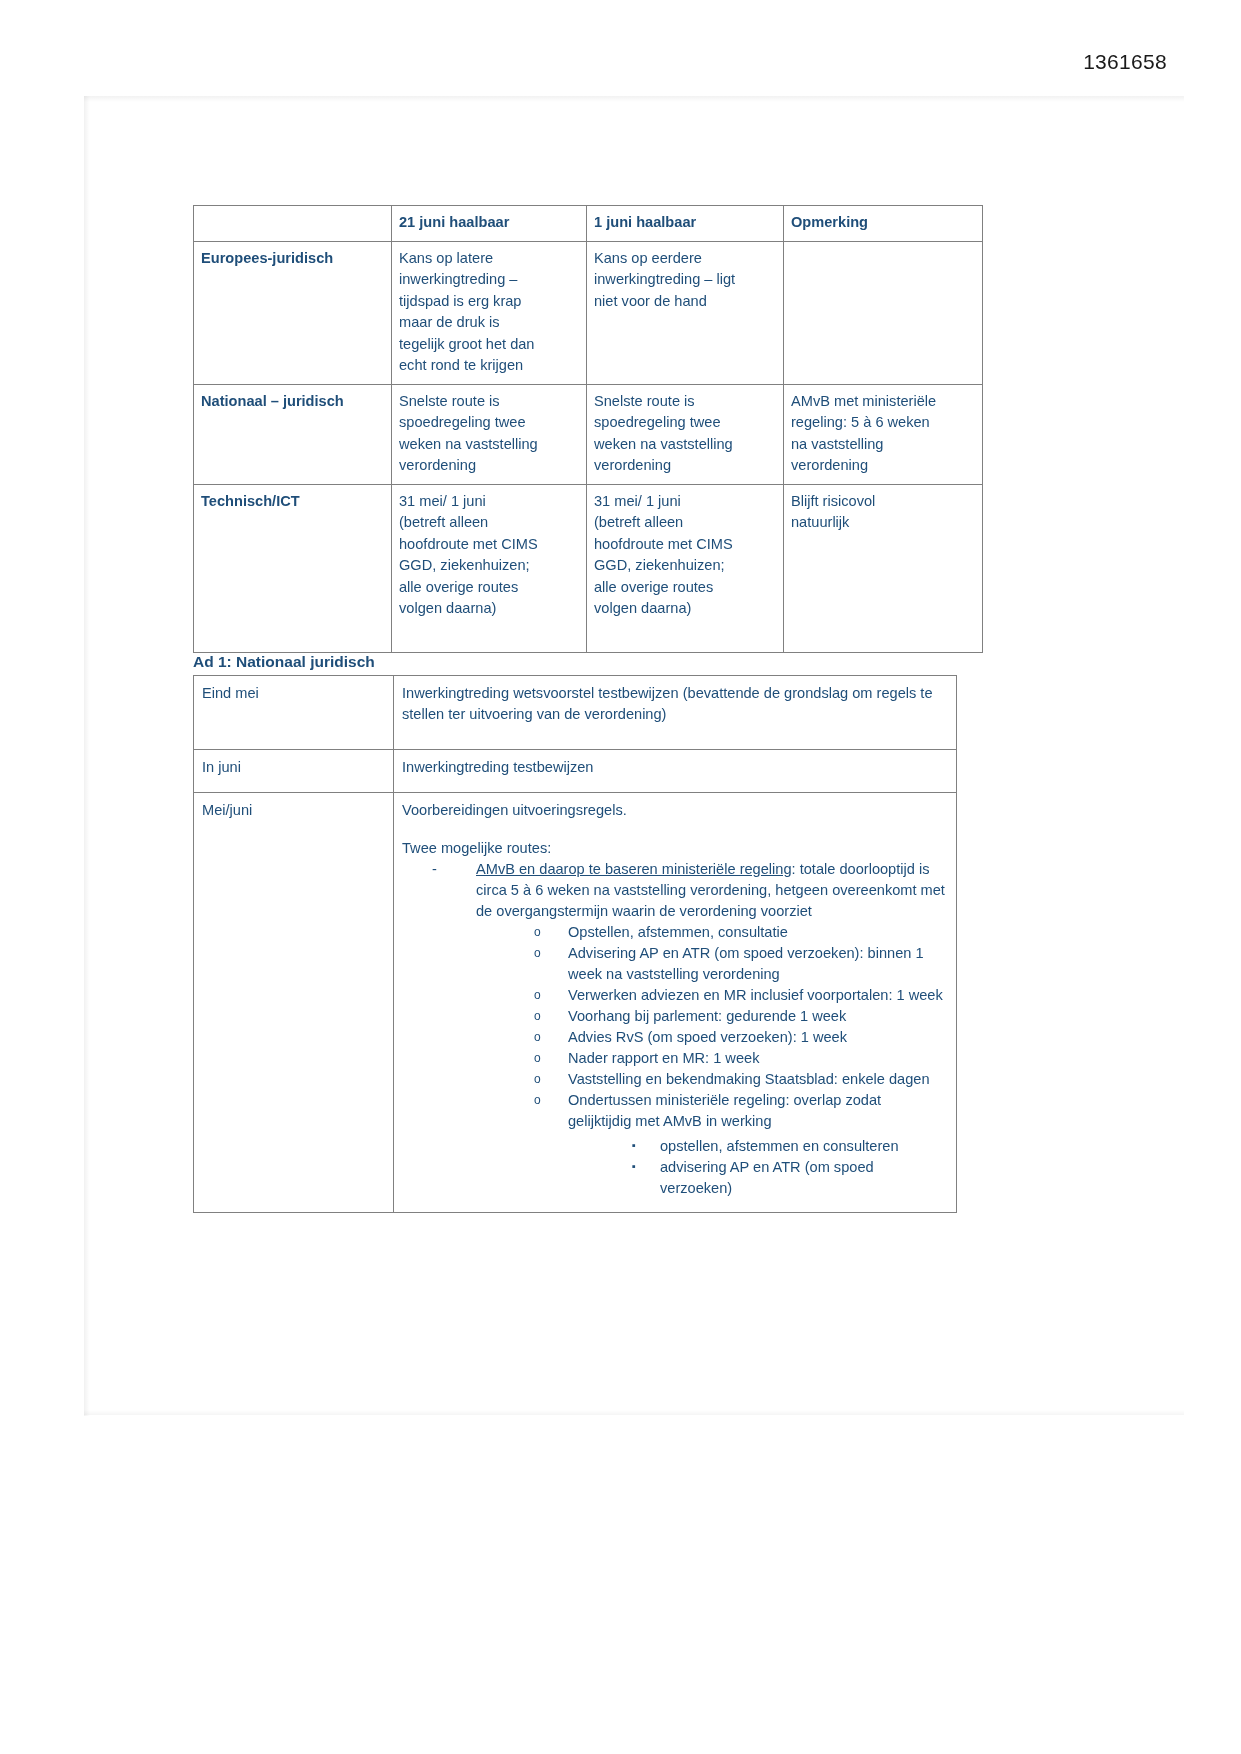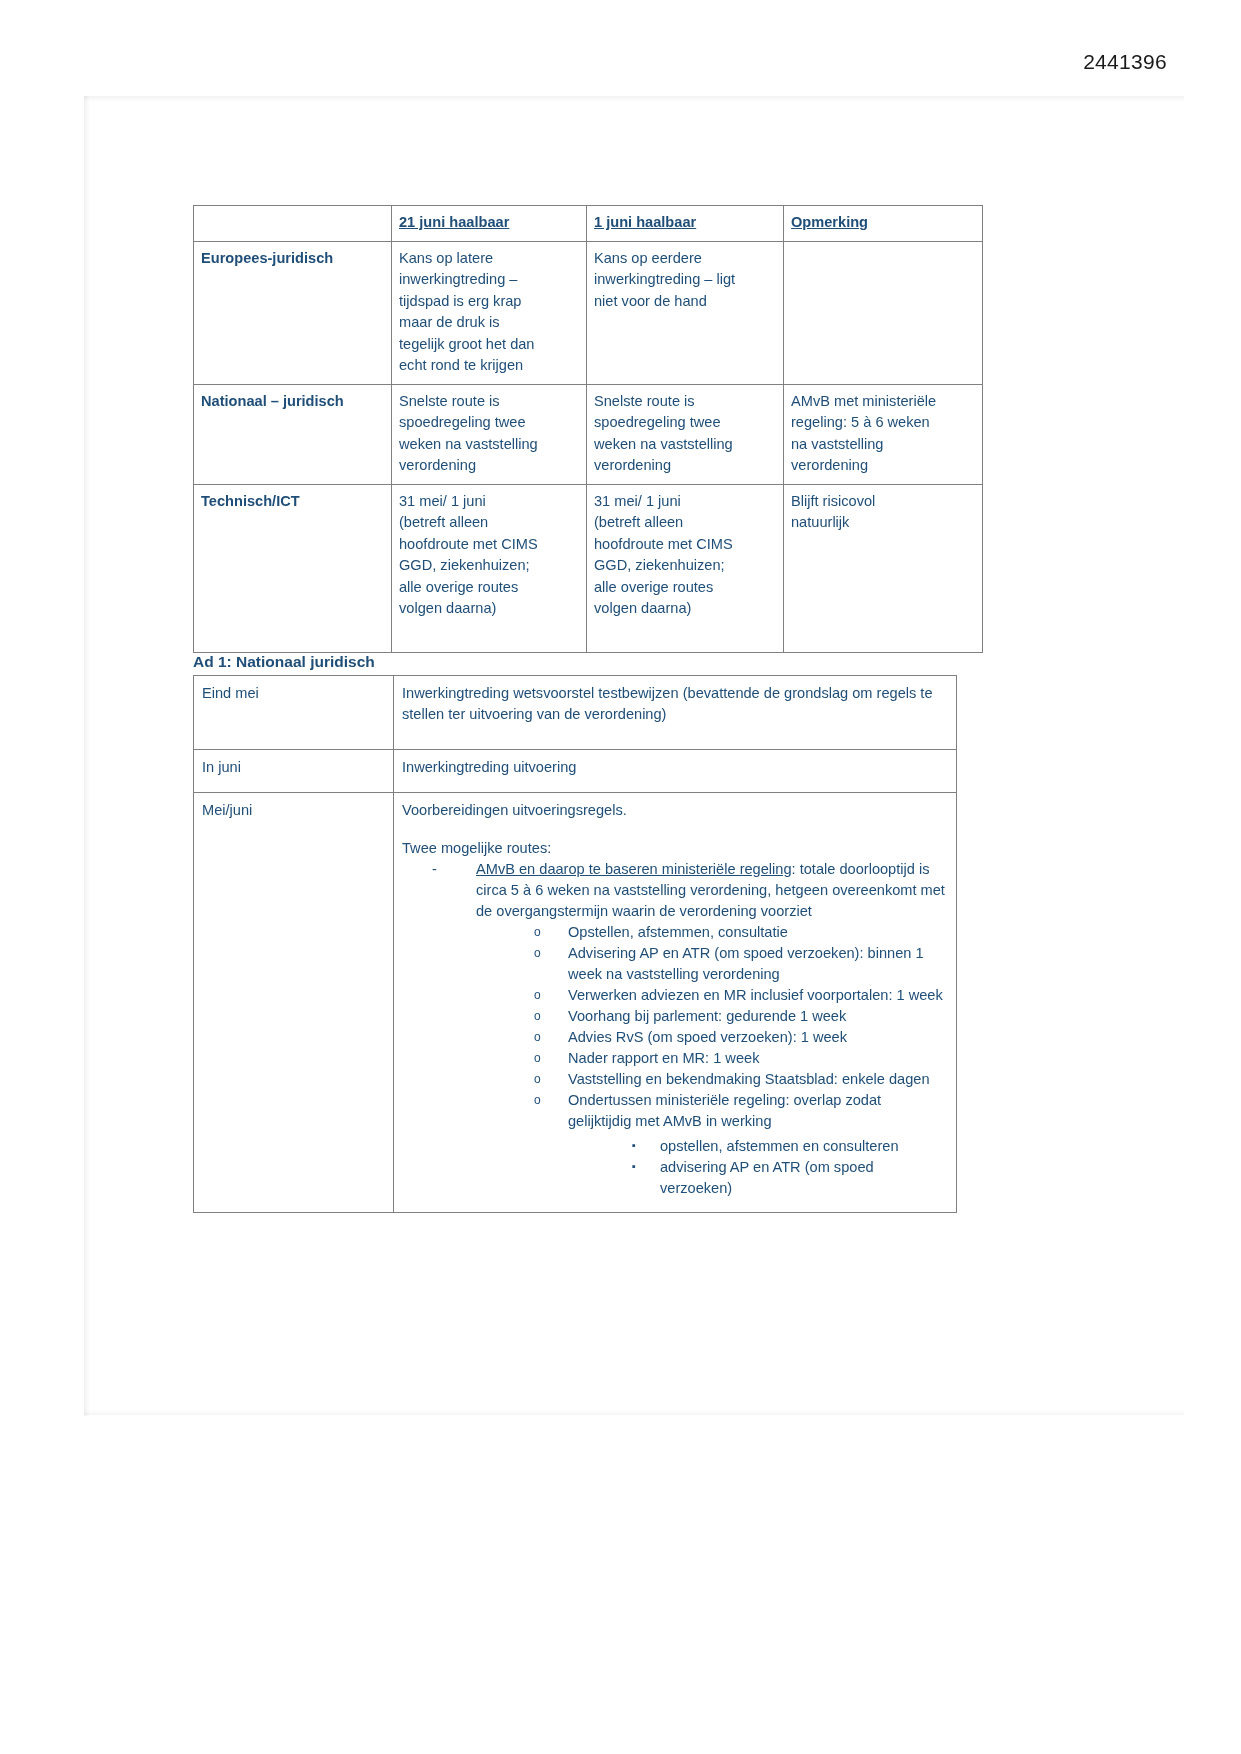--- a/index.html
+++ b/index.html
@@ -91,21 +91,21 @@
   .t-overall .hdr {
     font-weight: bold;
   }
   .t-overall .rowlabel {
     font-weight: bold;
   }
   .t-overall .c0 { width: 183px; }
   .t-overall .c1 { width: 180px; }
   .t-overall .c2 { width: 182px; }
   .t-overall .c3 { width: 184px; }
-  .t-overall tr.hdr-row td { height: 20px; text-decoration: underline; }
+  .t-overall tr.hdr-row td { height: 20px; }
 
   
   .t-ad1 {
     width: 729px;
     border-collapse: collapse;
     table-layout: fixed;
     padding-left: 30px;
   }
   .t-ad1 td {
     border: 1px solid #808080;
@@ -181,21 +181,21 @@
     font-size: 11px;
   }
 </style>
 </head>
 <body>
 
 <div class="scan-shade-left"></div>
 <div class="scan-shade-top"></div>
 <div class="scan-shade-bottom"></div>
 
-<div class="doc-number">2441396</div>
+<div class="doc-number">1361658</div>
 
 <div class="content">
 
 
 
   <table class="t-overall">
     <tbody>
       <tr class="hdr-row">
         <td class="c0 hdr"></td>
         <td class="c1 hdr">21 juni haalbaar</td>
@@ -257,21 +257,21 @@
   <div class="ad1-title">Ad 1: Nationaal juridisch</div>
 
   <table class="t-ad1">
     <tbody>
       <tr>
         <td class="k">Eind mei</td>
         <td class="v" style="padding-bottom:24px">Inwerkingtreding wetsvoorstel testbewijzen (bevattende de grondslag om regels te stellen ter uitvoering van de verordening)</td>
       </tr>
       <tr>
         <td class="k">In juni</td>
-        <td class="v" style="padding-bottom:14px">Inwerkingtreding uitvoering</td>
+        <td class="v" style="padding-bottom:14px">Inwerkingtreding testbewijzen</td>
       </tr>
       <tr>
         <td class="k">Mei/juni</td>
         <td class="v">
           <div>Voorbereidingen uitvoeringsregels.</div>
           <div class="blank-line"></div>
           <div>Twee mogelijke routes:</div>
           <ul class="lvl1">
             <li><span class="underline">AMvB en daarop te baseren ministeriële regeling</span><span>: totale doorlooptijd is circa 5 à 6 weken na vaststelling verordening, hetgeen overeenkomt met de overgangstermijn waarin de verordening voorziet</span>
               <ul class="lvl2">

